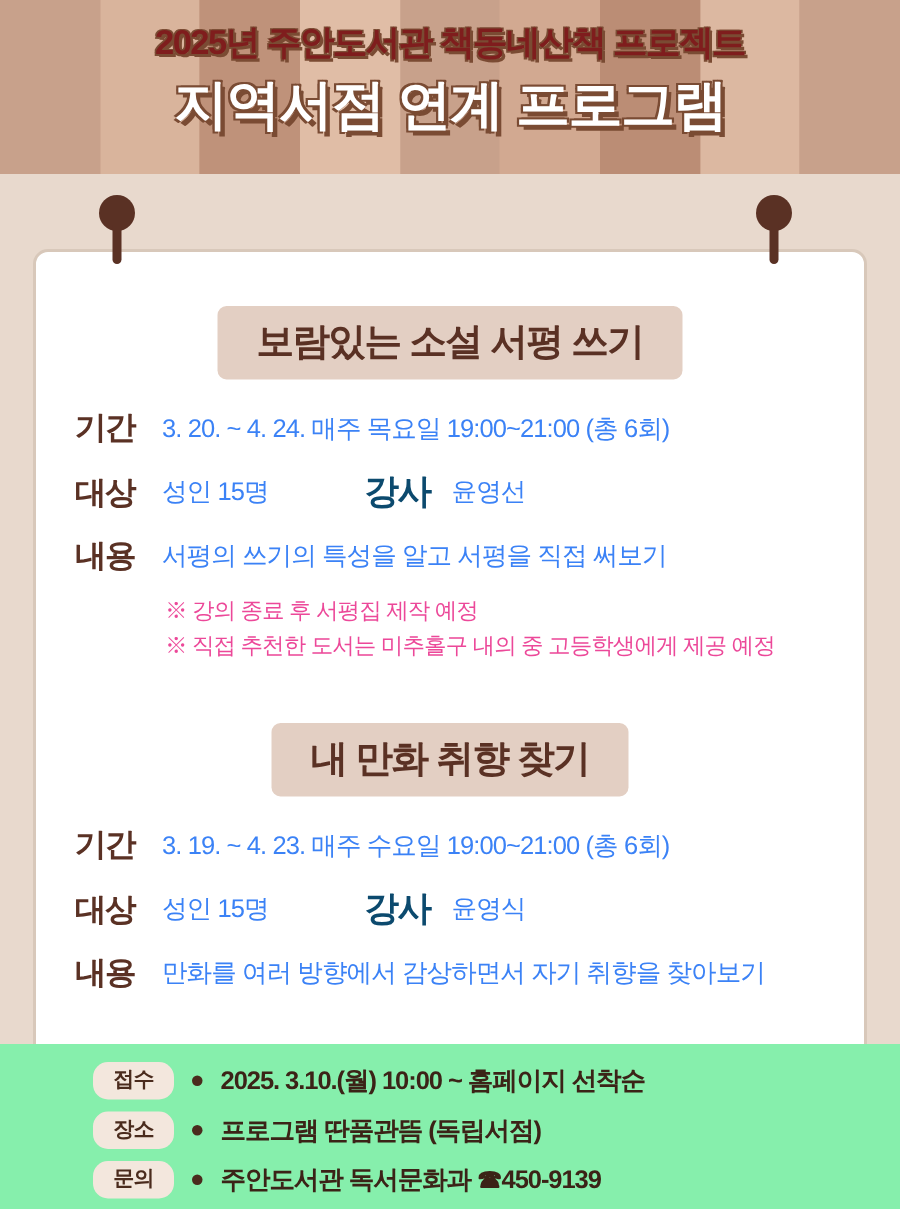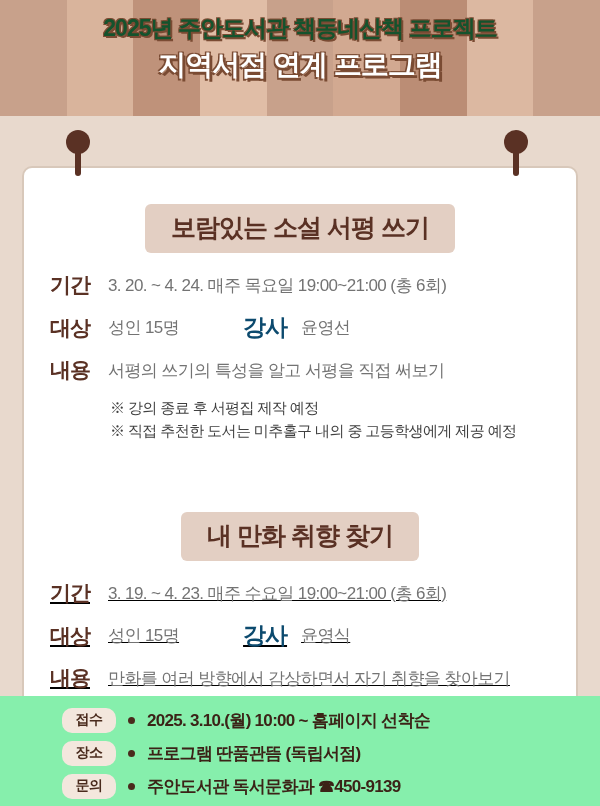--- a/index.html
+++ b/index.html
@@ -34,27 +34,27 @@
   .header-stripes span { flex: 1 1 auto; height: 100%; }
   .header-text {
     position: relative;
     z-index: 2;
     text-align: center;
     padding-top: 14px;
   }
   .title-small {
     font-size: 23px;
     font-weight: bold;
-    color: #14532d;
+    color: #7f1d1d;
     letter-spacing: -1px;
     text-shadow: 2px 2px 0 #7a4b33, -1px -1px 0 #7a4b33, 1px -1px 0 #7a4b33, -1px 1px 0 #7a4b33;
     line-height: 1.25;
   }
   .title-big {
-    font-size: 28px;
+    font-size: 36px;
     font-weight: bold;
     color: #ffffff;
     letter-spacing: -1px;
     text-shadow: 3px 3px 0 #7a4b33, -1.5px -1.5px 0 #7a4b33, 1.5px -1.5px 0 #7a4b33, -1.5px 1.5px 0 #7a4b33;
     line-height: 1.25;
     margin-top: 4px;
   }
 
   
   .board-area {
@@ -116,35 +116,35 @@
   }
   .row-label {
     flex: 0 0 58px;
     font-size: 21px;
     font-weight: bold;
     color: #5a3124;
     letter-spacing: -1px;
   }
   .row-value {
     font-size: 17px;
-    color: #737373;
+    color: #3b82f6;
     letter-spacing: -0.6px;
   }
   .inline-label {
     font-size: 23px;
     font-weight: bold;
     color: #0c4a6e;
     letter-spacing: -1px;
     margin-left: 64px;
     margin-right: 14px;
   }
   .notes { margin: 2px 0 0 60px; }
   .note {
     font-size: 15px;
-    color: #404040;
+    color: #ec4899;
     letter-spacing: -0.6px;
     line-height: 1.5;
   }
 
   
   .footer {
     position: relative;
     height: 120px;
     background: #86efac;
     padding: 12px 0 0 0;
@@ -231,21 +231,21 @@
           <div class="row-label">내용</div>
           <div class="row-value">서평의 쓰기의 특성을 알고 서평을 직접 써보기</div>
         </div>
 
         <div class="notes">
           <div class="note">※ 강의 종료 후 서평집 제작 예정</div>
           <div class="note">※ 직접 추천한 도서는 미추홀구 내의 중 고등학생에게 제공 예정</div>
         </div>
       </div>
 
-      <div class="section" style="margin-top:70px;text-decoration:underline;">
+      <div class="section" style="margin-top:40px;">
         <div class="section-title-wrap">
           <span class="section-title">내 만화 취향 찾기</span>
         </div>
 
         <div class="row">
           <div class="row-label">기간</div>
           <div class="row-value">3. 19. ~ 4. 23. 매주 수요일 19:00~21:00 (총 6회)</div>
         </div>
 
         <div class="row">

